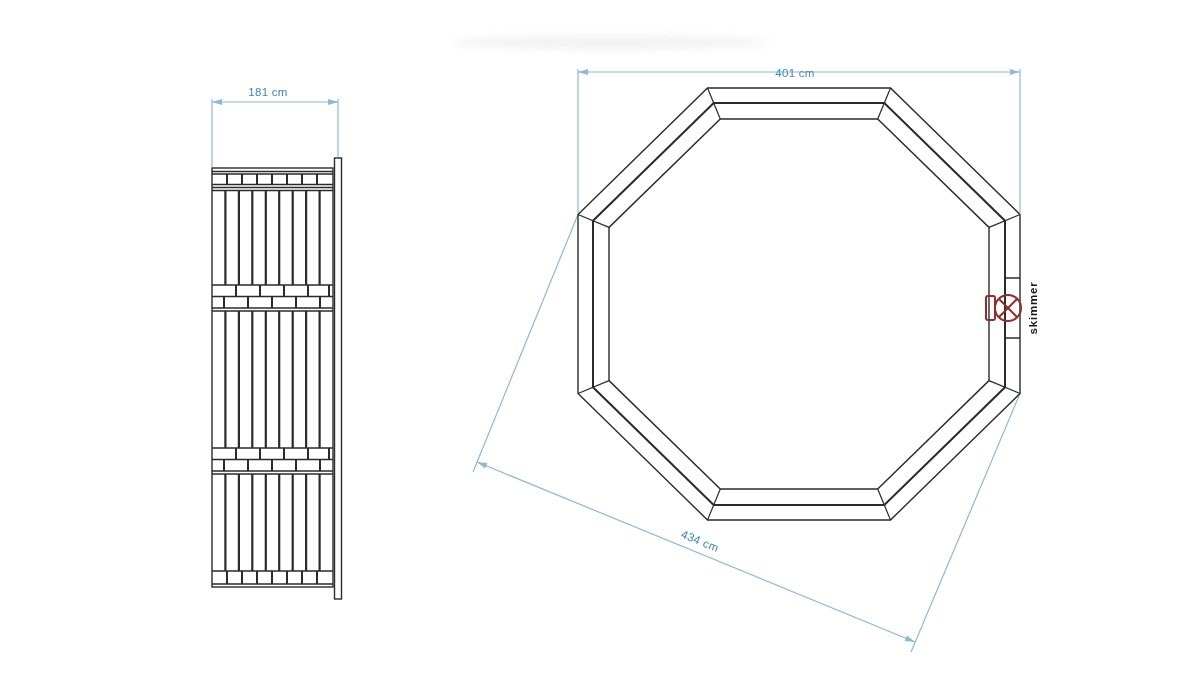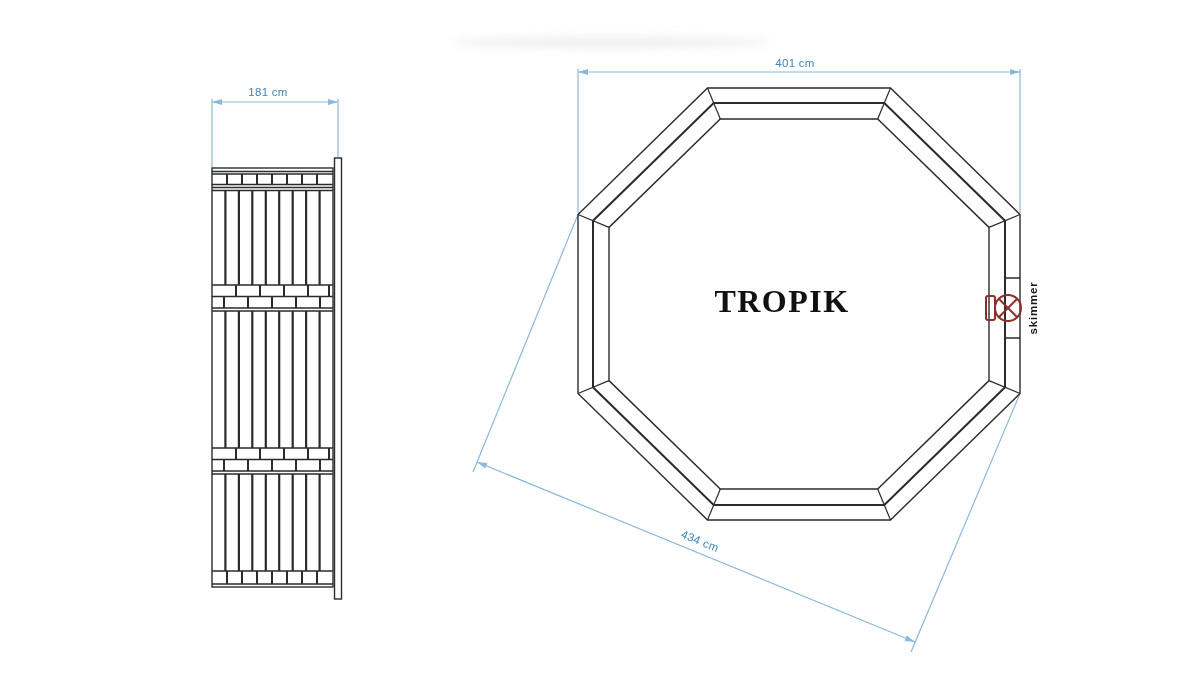--- a/index.html
+++ b/index.html
@@ -15,21 +15,21 @@
     position:absolute;left:682px;top:283px;width:200px;text-align:center;
     font-family:"Liberation Serif",serif;font-weight:bold;font-size:32px;
     letter-spacing:1.5px;color:#111111;
   }
   .skimmer-label{
     position:absolute;left:993px;top:301px;width:80px;height:14px;line-height:14px;
     text-align:center;transform:rotate(-90deg);transform-origin:center;
     font-weight:bold;font-size:11.5px;letter-spacing:.8px;color:#1a1a1a;
   }
   .label-116{left:236px;top:86px;width:64px;}
-  .label-401{left:755px;top:57px;width:80px;}
+  .label-401{left:755px;top:67px;width:80px;}
   .label-434{left:665px;top:535px;width:70px;transform:rotate(22deg);}
   .smudge{
     position:absolute;left:452px;top:36px;width:318px;height:13px;border-radius:50%;
     background:rgba(190,190,190,.22);filter:blur(4px);
   }
   svg{position:absolute;left:0;top:0;}
 </style>
 </head>
 <body>
 
@@ -108,17 +108,16 @@
       <line x1="998.8" y1="317.2" x2="1017.2" y2="298.8"></line>
     </g>
   </svg>
 
   <div class="dim-label label-116">181 cm</div>
 
   <div class="dim-label label-401">401 cm</div>
 
   <div class="dim-label label-434">434 cm</div>
 
-  <div class="model-name">TROPIK</div>
 
   <div class="skimmer-label">skimmer</div>
 
 </div>
 
 </body></html>

